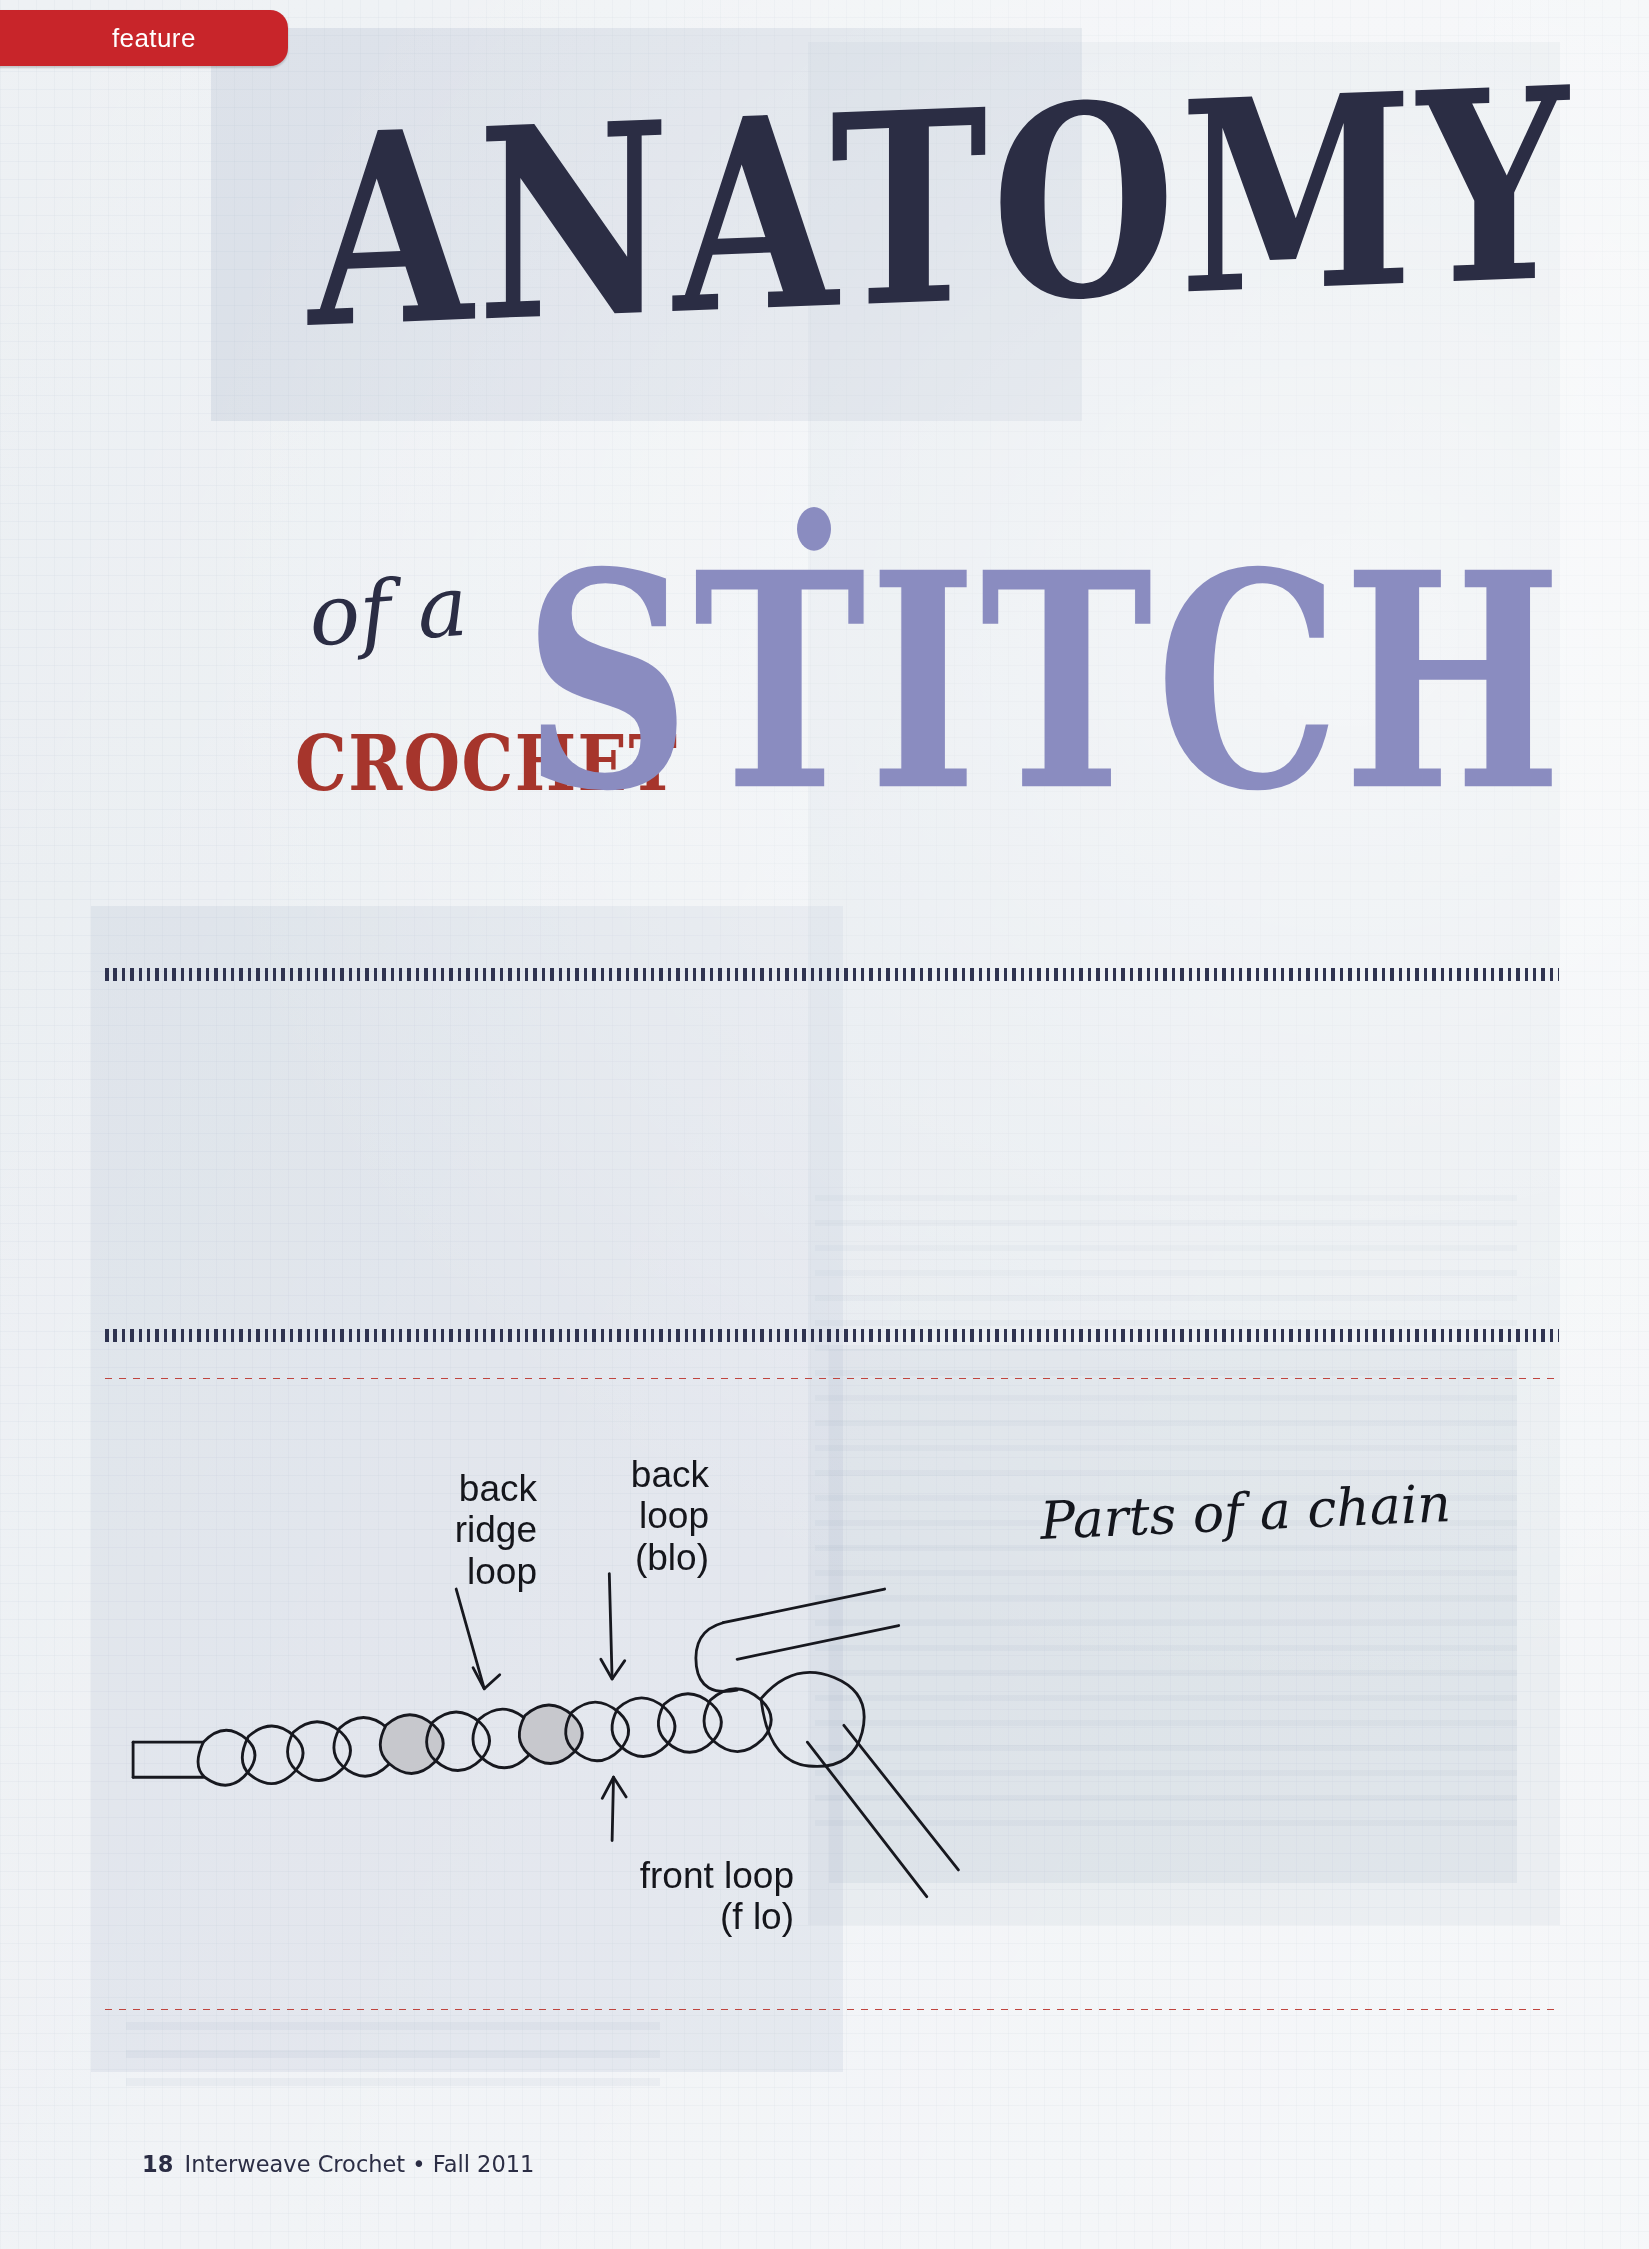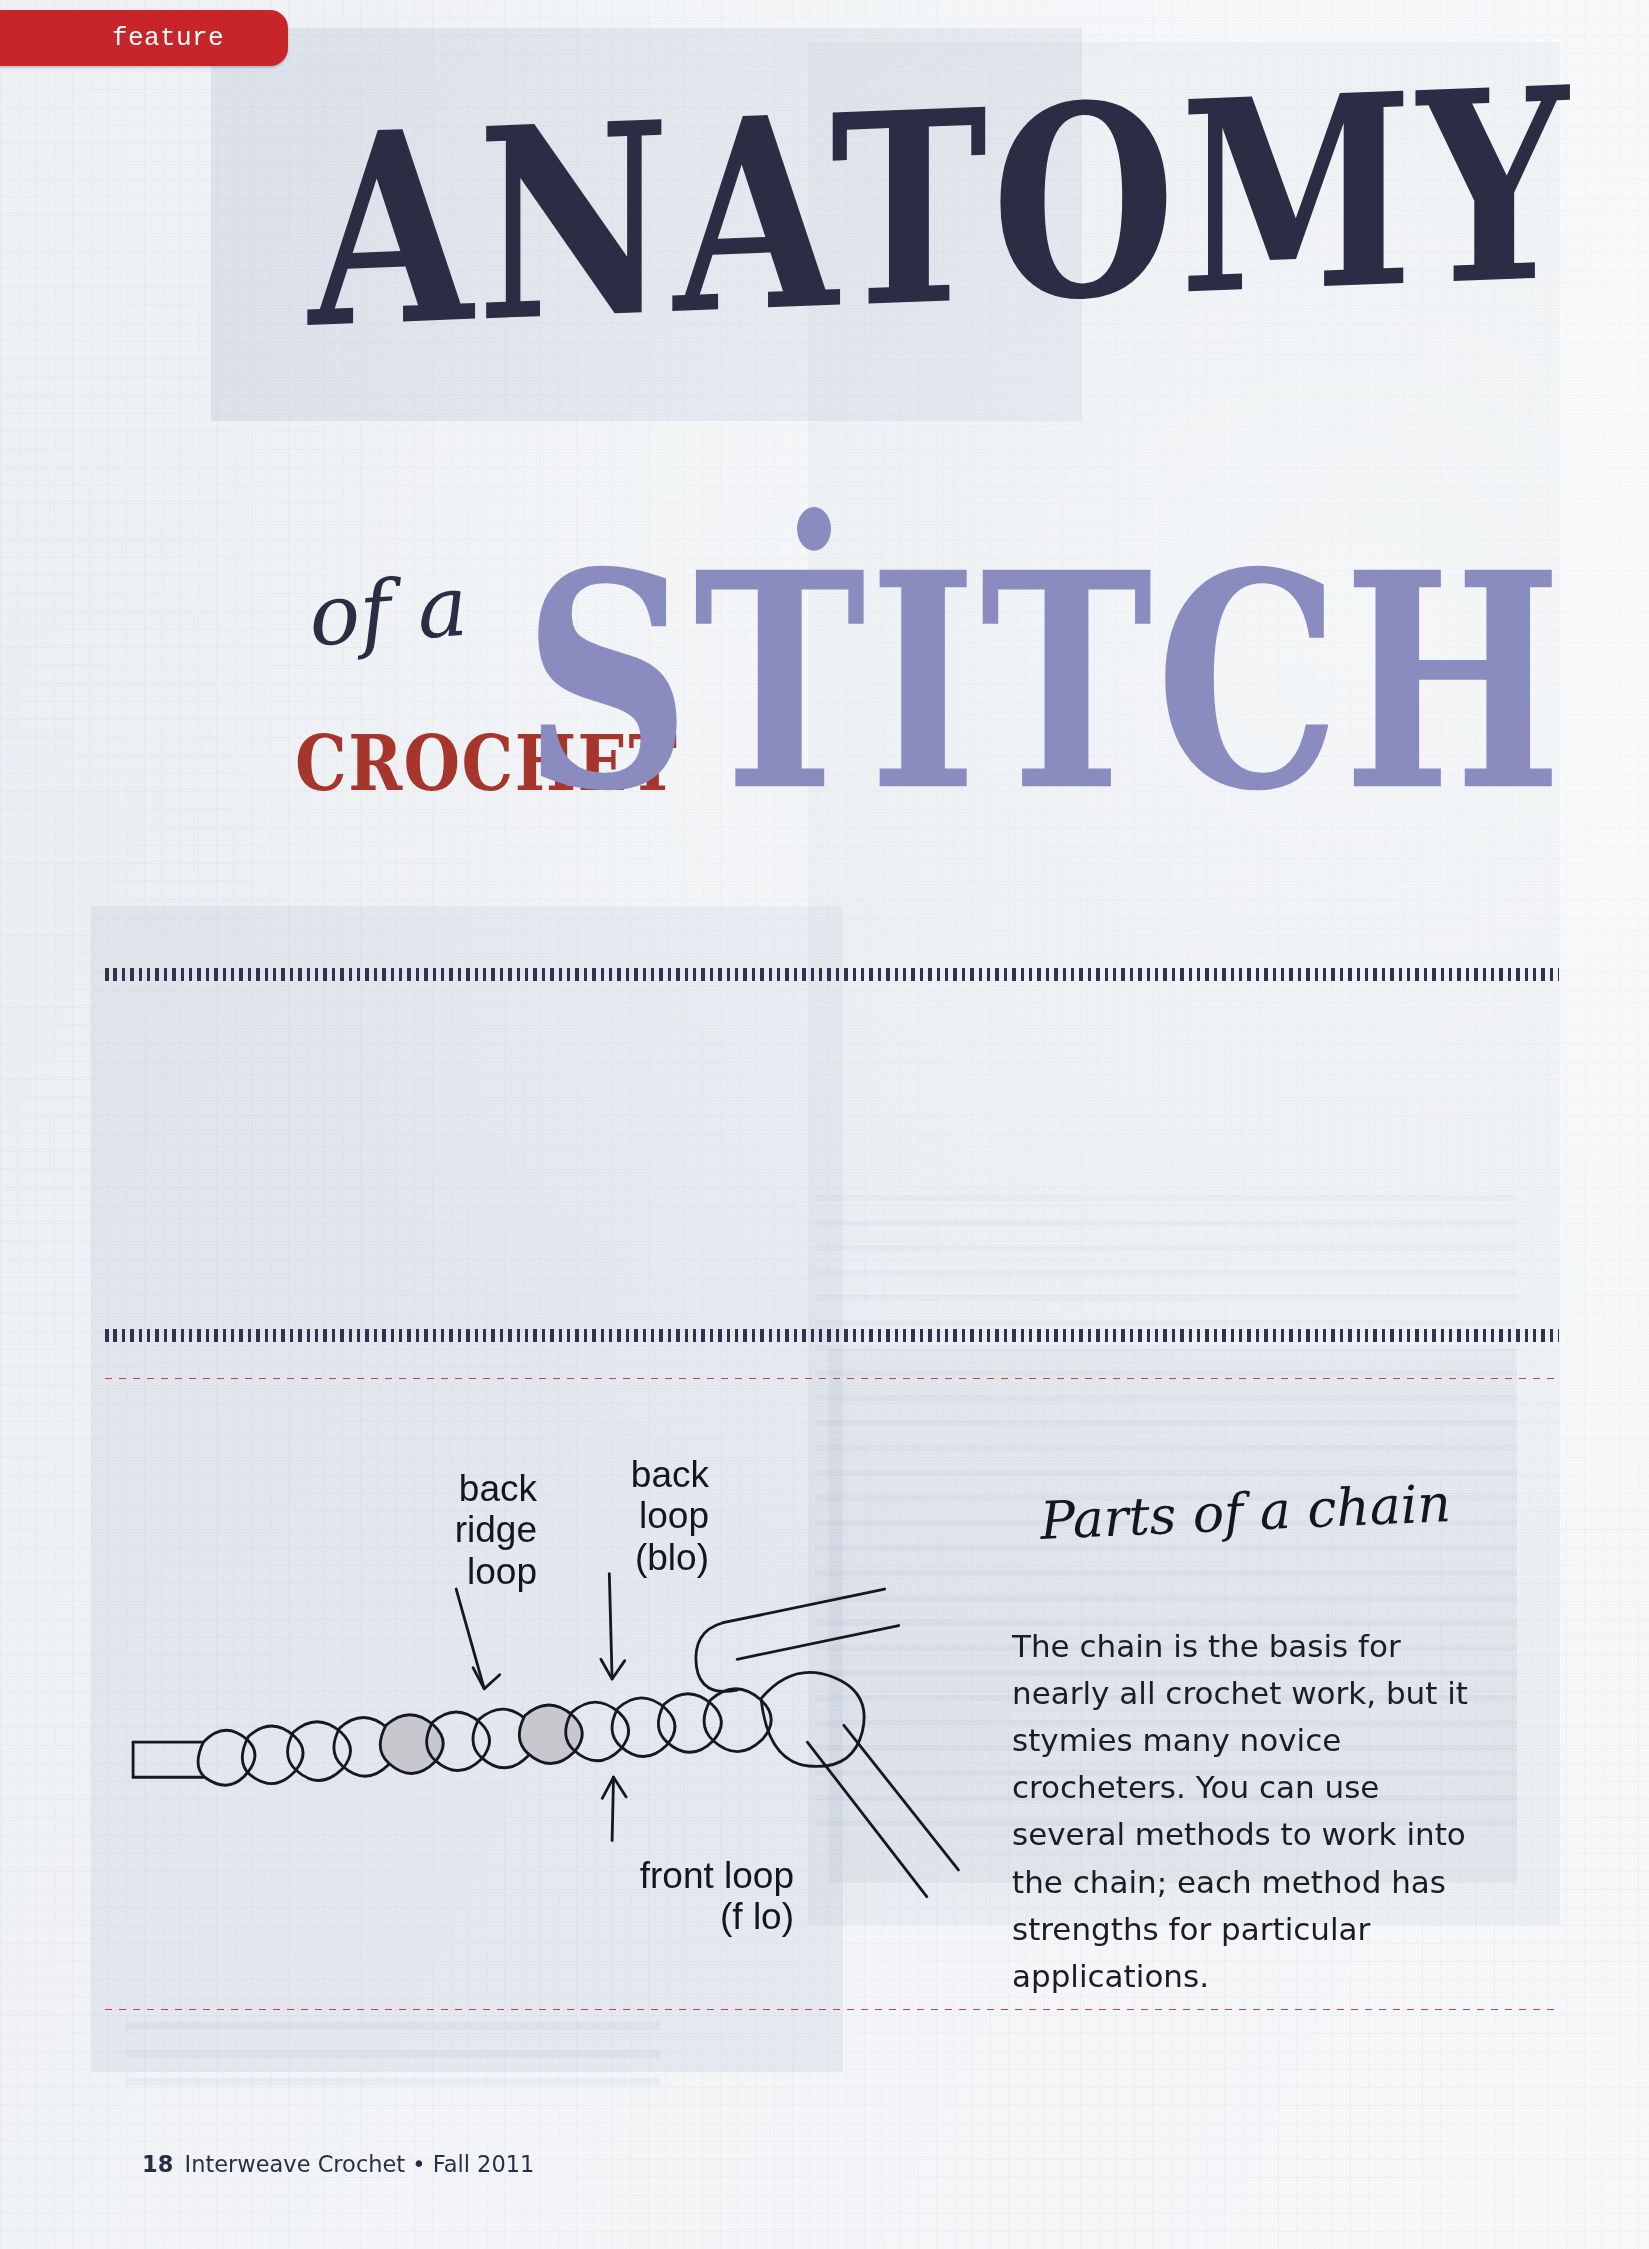--- a/index.html
+++ b/index.html
@@ -68,21 +68,21 @@
     box-shadow: 0 1.4px 2.1px rgba(0,0,0,.18);
   }
   #feature-tab .label {
     position: absolute;
     left: 140px;
     top: 50%;
     transform: translateY(-50%);
     color: #ffffff;
     font-size: 26px;
     letter-spacing: 0.4px;
-    font-family: Liberation Mono, monospace;
+    font-family: Liberation Sans, sans-serif;
   }
 
   
   #headline {
     position: absolute;
     left: 0; right: 0;
     top: 84px;
     height: 773px;
   }
   .hl-word {
@@ -301,21 +301,20 @@
         <path d="M724 520 l-16 30 m16 -30 l18 28"></path>
       </g>
     </svg>
 
     <div class="dia-label" id="lbl-back-ridge">back<br>ridge<br>loop</div>
     <div class="dia-label" id="lbl-back-loop">back<br>loop<br>(blo)</div>
     <div class="dia-label" id="lbl-front-loop">front loop<br>(f lo)</div>
   </div>
 
   <div id="parts-head">Parts of a chain</div>
-  <div id="parts-body">The chain is the basis for nearly all crochet work, but it stymies many novice crocheters. You can use several methods to work into the chain; each method has strengths for particular applications.</div>
 
   <div class="red-dash-rule" id="red-rule-bottom"></div>
 
   <div id="footer">
     <span class="pagenum">18</span><span>Interweave Crochet  •  Fall 2011</span>
   </div>
 
 </div>
 
 

